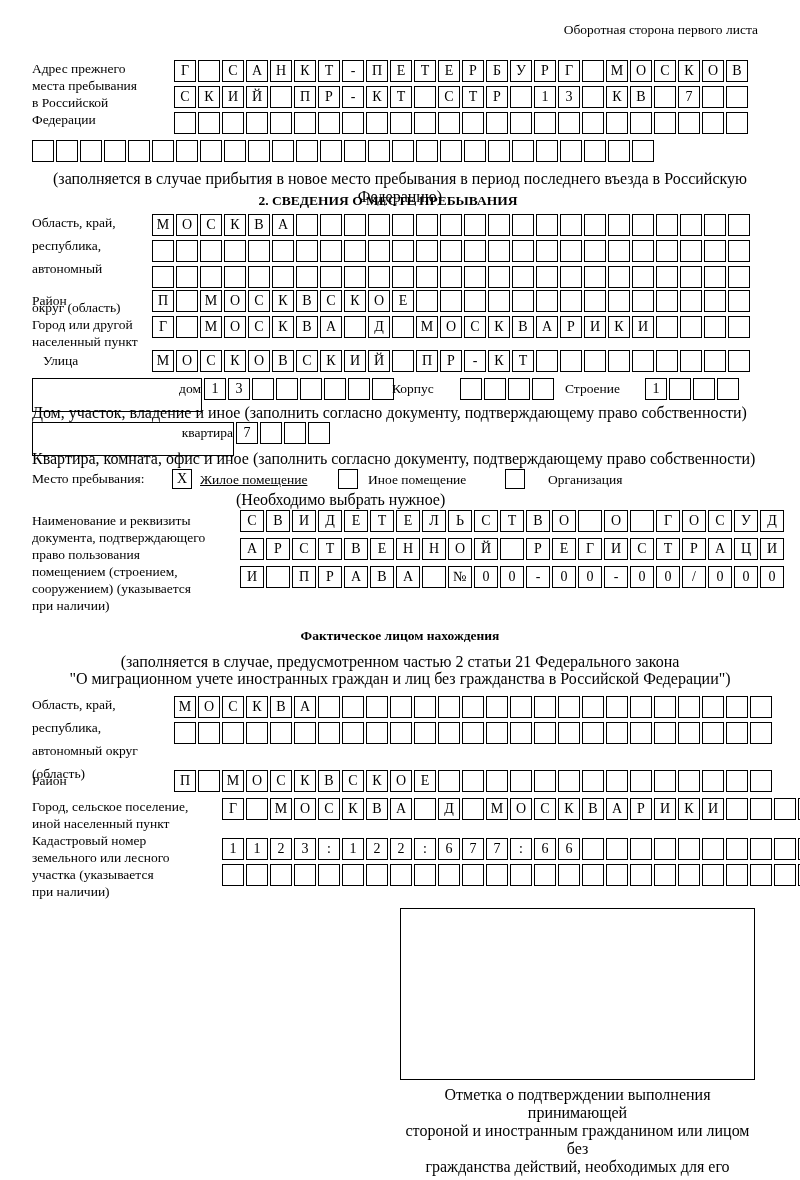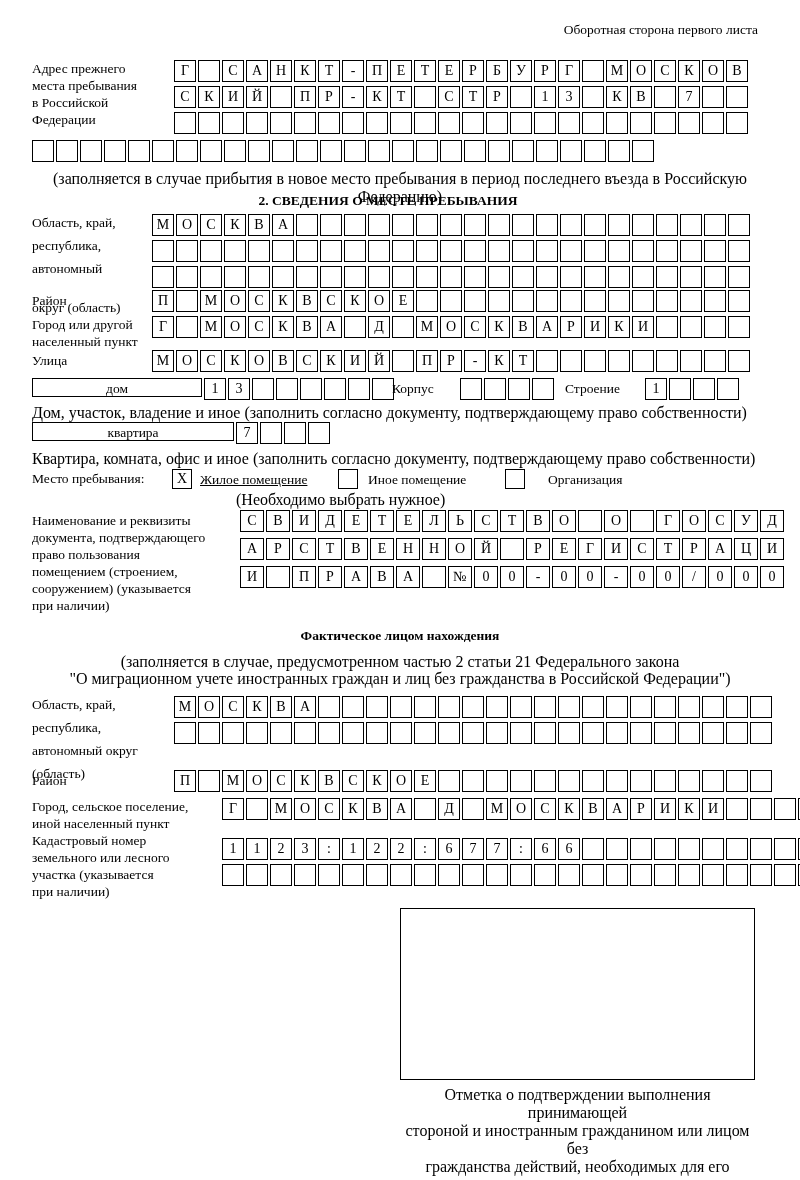--- a/index.html
+++ b/index.html
@@ -50,25 +50,25 @@
   .center {
     text-align: center;
   }
   .bold {
     font-weight: bold;
   }
   .abs { position: absolute; }
 
   .wide-field {
     border: 1px solid #000;
-    height: 19px;
+    height: 34px;
     box-sizing: border-box;
     font-size: 13.5px;
     line-height: 20px;
-    text-align: center;
+    text-align: right;
   }
   .note {
     font-size: 16px;
   }
   .sig-box {
     border: 1px solid #000;
     box-sizing: border-box;
   }
   .chk {
     width: 20px; height: 20px;
@@ -348,21 +348,21 @@
       <div class="bx">Р</div>
       <div class="bx">И</div>
       <div class="bx">К</div>
       <div class="bx">И</div>
       <div class="bx"></div>
       <div class="bx"></div>
       <div class="bx"></div>
       <div class="bx"></div>
     </div>
 
-  <div class="abs lbl" style="left:32px; top:352px;">Улица</div>
+  <div class="abs lbl" style="left:43px; top:352px;">Улица</div>
   <div class="abs boxes" id="s2-str" style="left:152px; top:350px;">
       <div class="bx">М</div>
       <div class="bx">О</div>
       <div class="bx">С</div>
       <div class="bx">К</div>
       <div class="bx">О</div>
       <div class="bx">В</div>
       <div class="bx">С</div>
       <div class="bx">К</div>
       <div class="bx">И</div>

